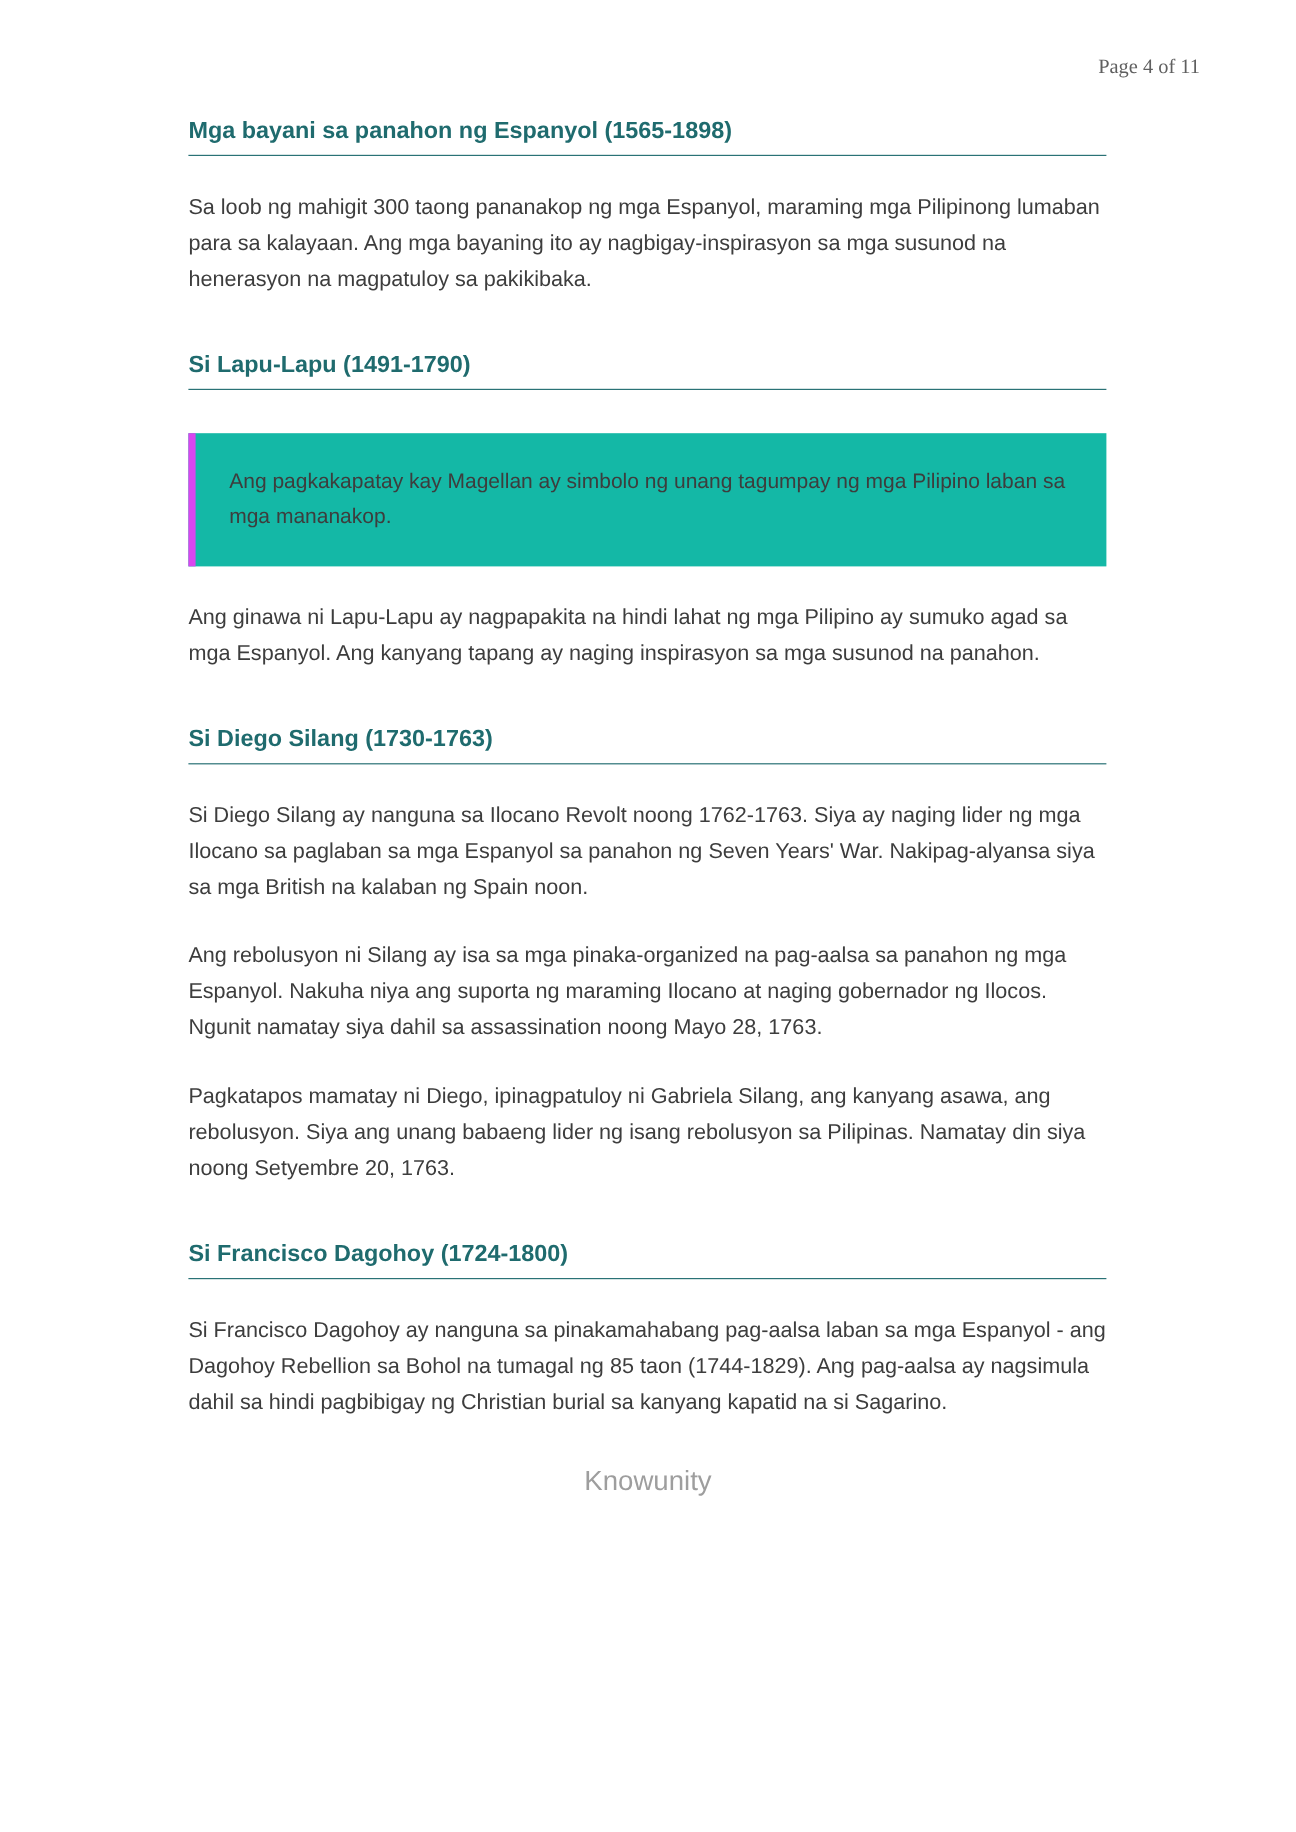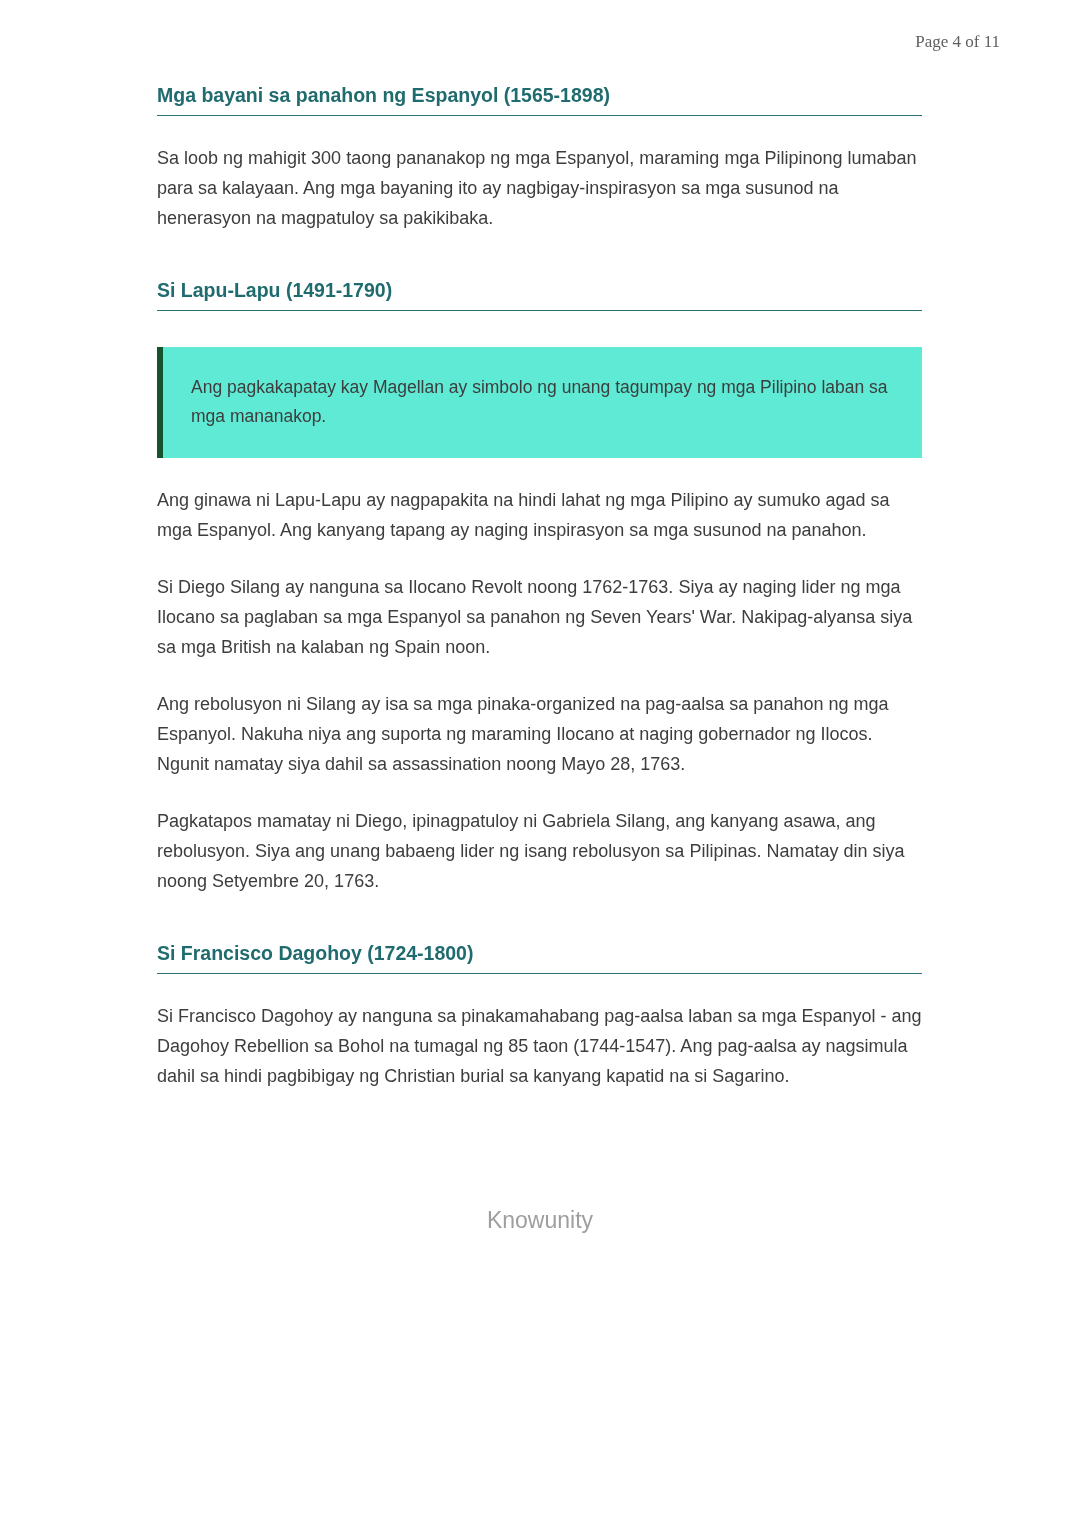--- a/index.html
+++ b/index.html
@@ -5,21 +5,21 @@
   * { margin: 0; padding: 0; box-sizing: border-box; }
 
   html, body {
     background: #ffffff;
   }
 
   .page {
     position: relative;
     width: 1080px;
     height: 1260px;
-    margin: 2px auto;
+    margin: 16px auto;
     background: #ffffff;
     font-family: "Liberation Sans", sans-serif;
     color: #3d3d3d;
     overflow: hidden;
     border-radius: 27px;
   }
 
   .page-number {
     position: absolute;
     top: 30px;
@@ -49,22 +49,22 @@
   .content p.body-paragraph {
     margin-top: 27px;
     font-size: 18px;
     line-height: 1.67;
     color: #3d3d3d;
   }
 
   .quote-block {
     margin-top: 36px;
     margin-bottom: 10px;
-    background: #5eead4;
-    border-left: 6px solid #14532d;
+    background: #14b8a6;
+    border-left: 6px solid #d946ef;
     padding: 26px 32px 26px 28px;
   }
 
   .quote-block p {
     font-size: 17.5px;
     line-height: 1.67;
     color: #3d3d3d;
   }
 
   .footer-brand {
@@ -90,24 +90,25 @@
     <p class="body-paragraph">Sa loob ng mahigit 300 taong pananakop ng mga Espanyol, maraming mga Pilipinong lumaban para sa kalayaan. Ang mga bayaning ito ay nagbigay-inspirasyon sa mga susunod na henerasyon na magpatuloy sa pakikibaka.</p>
 
     <h2 class="section-title">Si Lapu-Lapu (1491-1790)</h2>
 
     <blockquote class="quote-block">
       <p>Ang pagkakapatay kay Magellan ay simbolo ng unang tagumpay ng mga Pilipino laban sa mga mananakop.</p>
     </blockquote>
 
     <p class="body-paragraph">Ang ginawa ni Lapu-Lapu ay nagpapakita na hindi lahat ng mga Pilipino ay sumuko agad sa mga Espanyol. Ang kanyang tapang ay naging inspirasyon sa mga susunod na panahon.</p>
 
+    <h2 class="section-title">Si Diego Silang (1730-1763)</h2>
     <p class="body-paragraph">Si Diego Silang ay nanguna sa Ilocano Revolt noong 1762-1763. Siya ay naging lider ng mga Ilocano sa paglaban sa mga Espanyol sa panahon ng Seven Years' War. Nakipag-alyansa siya sa mga British na kalaban ng Spain noon.</p>
     <p class="body-paragraph">Ang rebolusyon ni Silang ay isa sa mga pinaka-organized na pag-aalsa sa panahon ng mga Espanyol. Nakuha niya ang suporta ng maraming Ilocano at naging gobernador ng Ilocos. Ngunit namatay siya dahil sa assassination noong Mayo 28, 1763.</p>
     <p class="body-paragraph">Pagkatapos mamatay ni Diego, ipinagpatuloy ni Gabriela Silang, ang kanyang asawa, ang rebolusyon. Siya ang unang babaeng lider ng isang rebolusyon sa Pilipinas. Namatay din siya noong Setyembre 20, 1763.</p>
 
     <h2 class="section-title">Si Francisco Dagohoy (1724-1800)</h2>
-    <p class="body-paragraph">Si Francisco Dagohoy ay nanguna sa pinakamahabang pag-aalsa laban sa mga Espanyol - ang Dagohoy Rebellion sa Bohol na tumagal ng 85 taon (1744-1547). Ang pag-aalsa ay nagsimula dahil sa hindi pagbibigay ng Christian burial sa kanyang kapatid na si Sagarino.</p>
+    <p class="body-paragraph">Si Francisco Dagohoy ay nanguna sa pinakamahabang pag-aalsa laban sa mga Espanyol - ang Dagohoy Rebellion sa Bohol na tumagal ng 85 taon (1744-1829). Ang pag-aalsa ay nagsimula dahil sa hindi pagbibigay ng Christian burial sa kanyang kapatid na si Sagarino.</p>
 
   </div>
 
   <div class="footer-brand">Knowunity</div>
 
 </div>
 
 </body></html>

